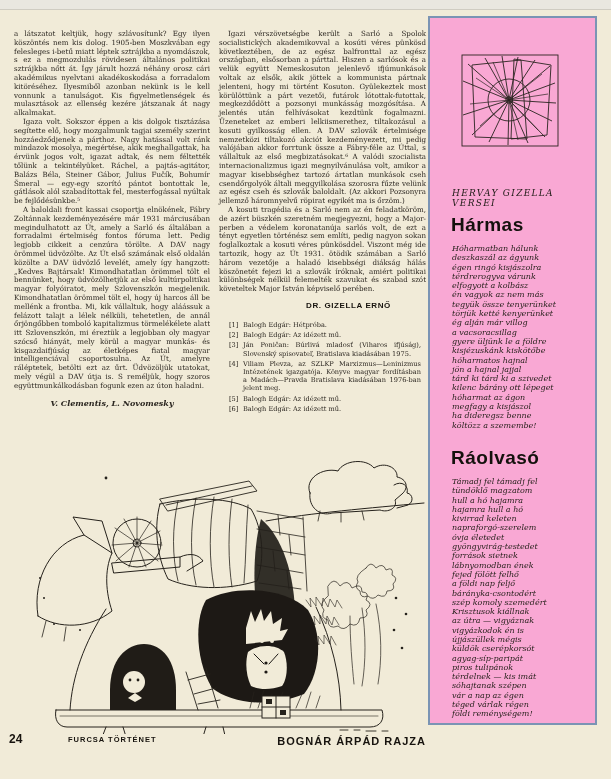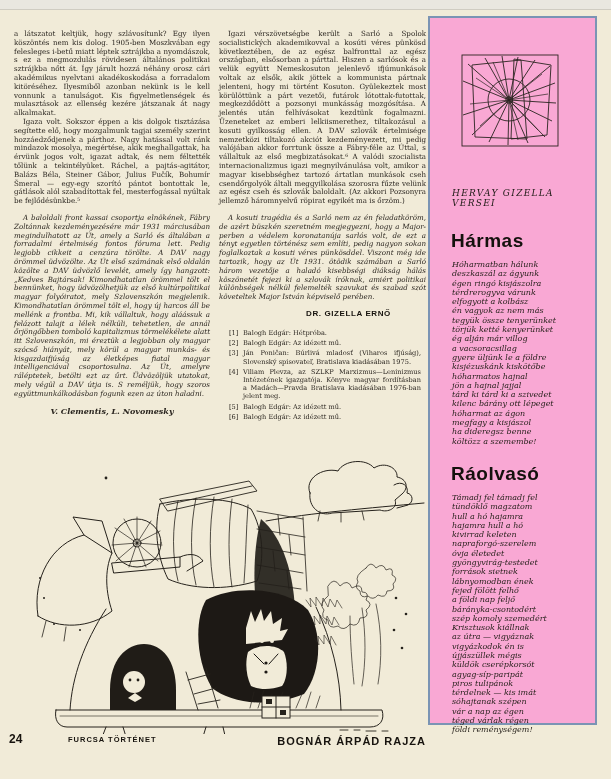--- a/index.html
+++ b/index.html
@@ -6,35 +6,35 @@
   body{width:611px;height:779px;overflow:hidden;background:#f1ebd8;position:relative;
        font-family:"DejaVu Serif", serif;color:#2b2620;}
   .scan-edge{position:absolute;left:0;top:0;width:611px;height:9px;background:#e9e7e0;
              border-bottom:1px solid #cfccc2;}
   
   .col{position:absolute;top:30px;}
   .col-1{left:14px;width:196px;}
   .col-2{left:219px;width:207px;}
   p.bp{margin:0;font-size:7.1px;line-height:8.8px;text-align:justify;}
   p.ind{text-indent:9px;}
-  p.gap{margin-top:8px;font-style:italic;}
+  p.gap{}
   .sig-left{margin-top:7px;text-align:center;font-size:8px;font-style:italic;font-weight:bold;}
   .sig-right{margin-top:7px;text-align:center;padding-left:52px;
              font-family:"Liberation Sans",sans-serif;font-size:8px;font-weight:bold;
              letter-spacing:0.6px;color:#17130e;}
   .footnotes{margin:11px 0 0 10px;width:192px;}
   .fn-row{display:flex;font-size:6.6px;line-height:8.2px;margin-bottom:2px;}
   .fn-num{width:14px;flex:0 0 14px;}
   .fn-text{flex:1;text-align:justify;}
   
   .sidebar{position:absolute;left:428px;top:16px;width:165px;height:705px;
            border:2px solid #7b94b4;background:#f9a8d4;}
   .motif-wrap{margin:34px 0 0 28px;width:104px;height:98px;}
   .kicker{margin:38px 0 0 22px;font-style:italic;font-size:9px;letter-spacing:1.3px;color:#1f1b16;}
-  .poem-title{margin:22px 0 0 21px;font-family:"Liberation Sans",sans-serif;font-weight:bold;
+  .poem-title{margin:6px 0 0 21px;font-family:"Liberation Sans",sans-serif;font-weight:bold;
               font-size:19px;letter-spacing:0.5px;color:#14110d;}
   .poem-body{margin:8px 0 0 22px;font-style:italic;font-size:8px;line-height:9.3px;
              white-space:pre-line;color:#241f19;}
   .poem-2-title{margin-top:17px;}
   
   .drawing-wrap{position:absolute;left:10px;top:458px;width:420px;height:276px;}
   
   .footer{position:absolute;left:0;top:731px;width:611px;height:20px;
           font-family:"Liberation Sans",sans-serif;font-weight:bold;color:#17130e;}
   .page-num{position:absolute;left:9px;top:1px;font-size:12px;}

